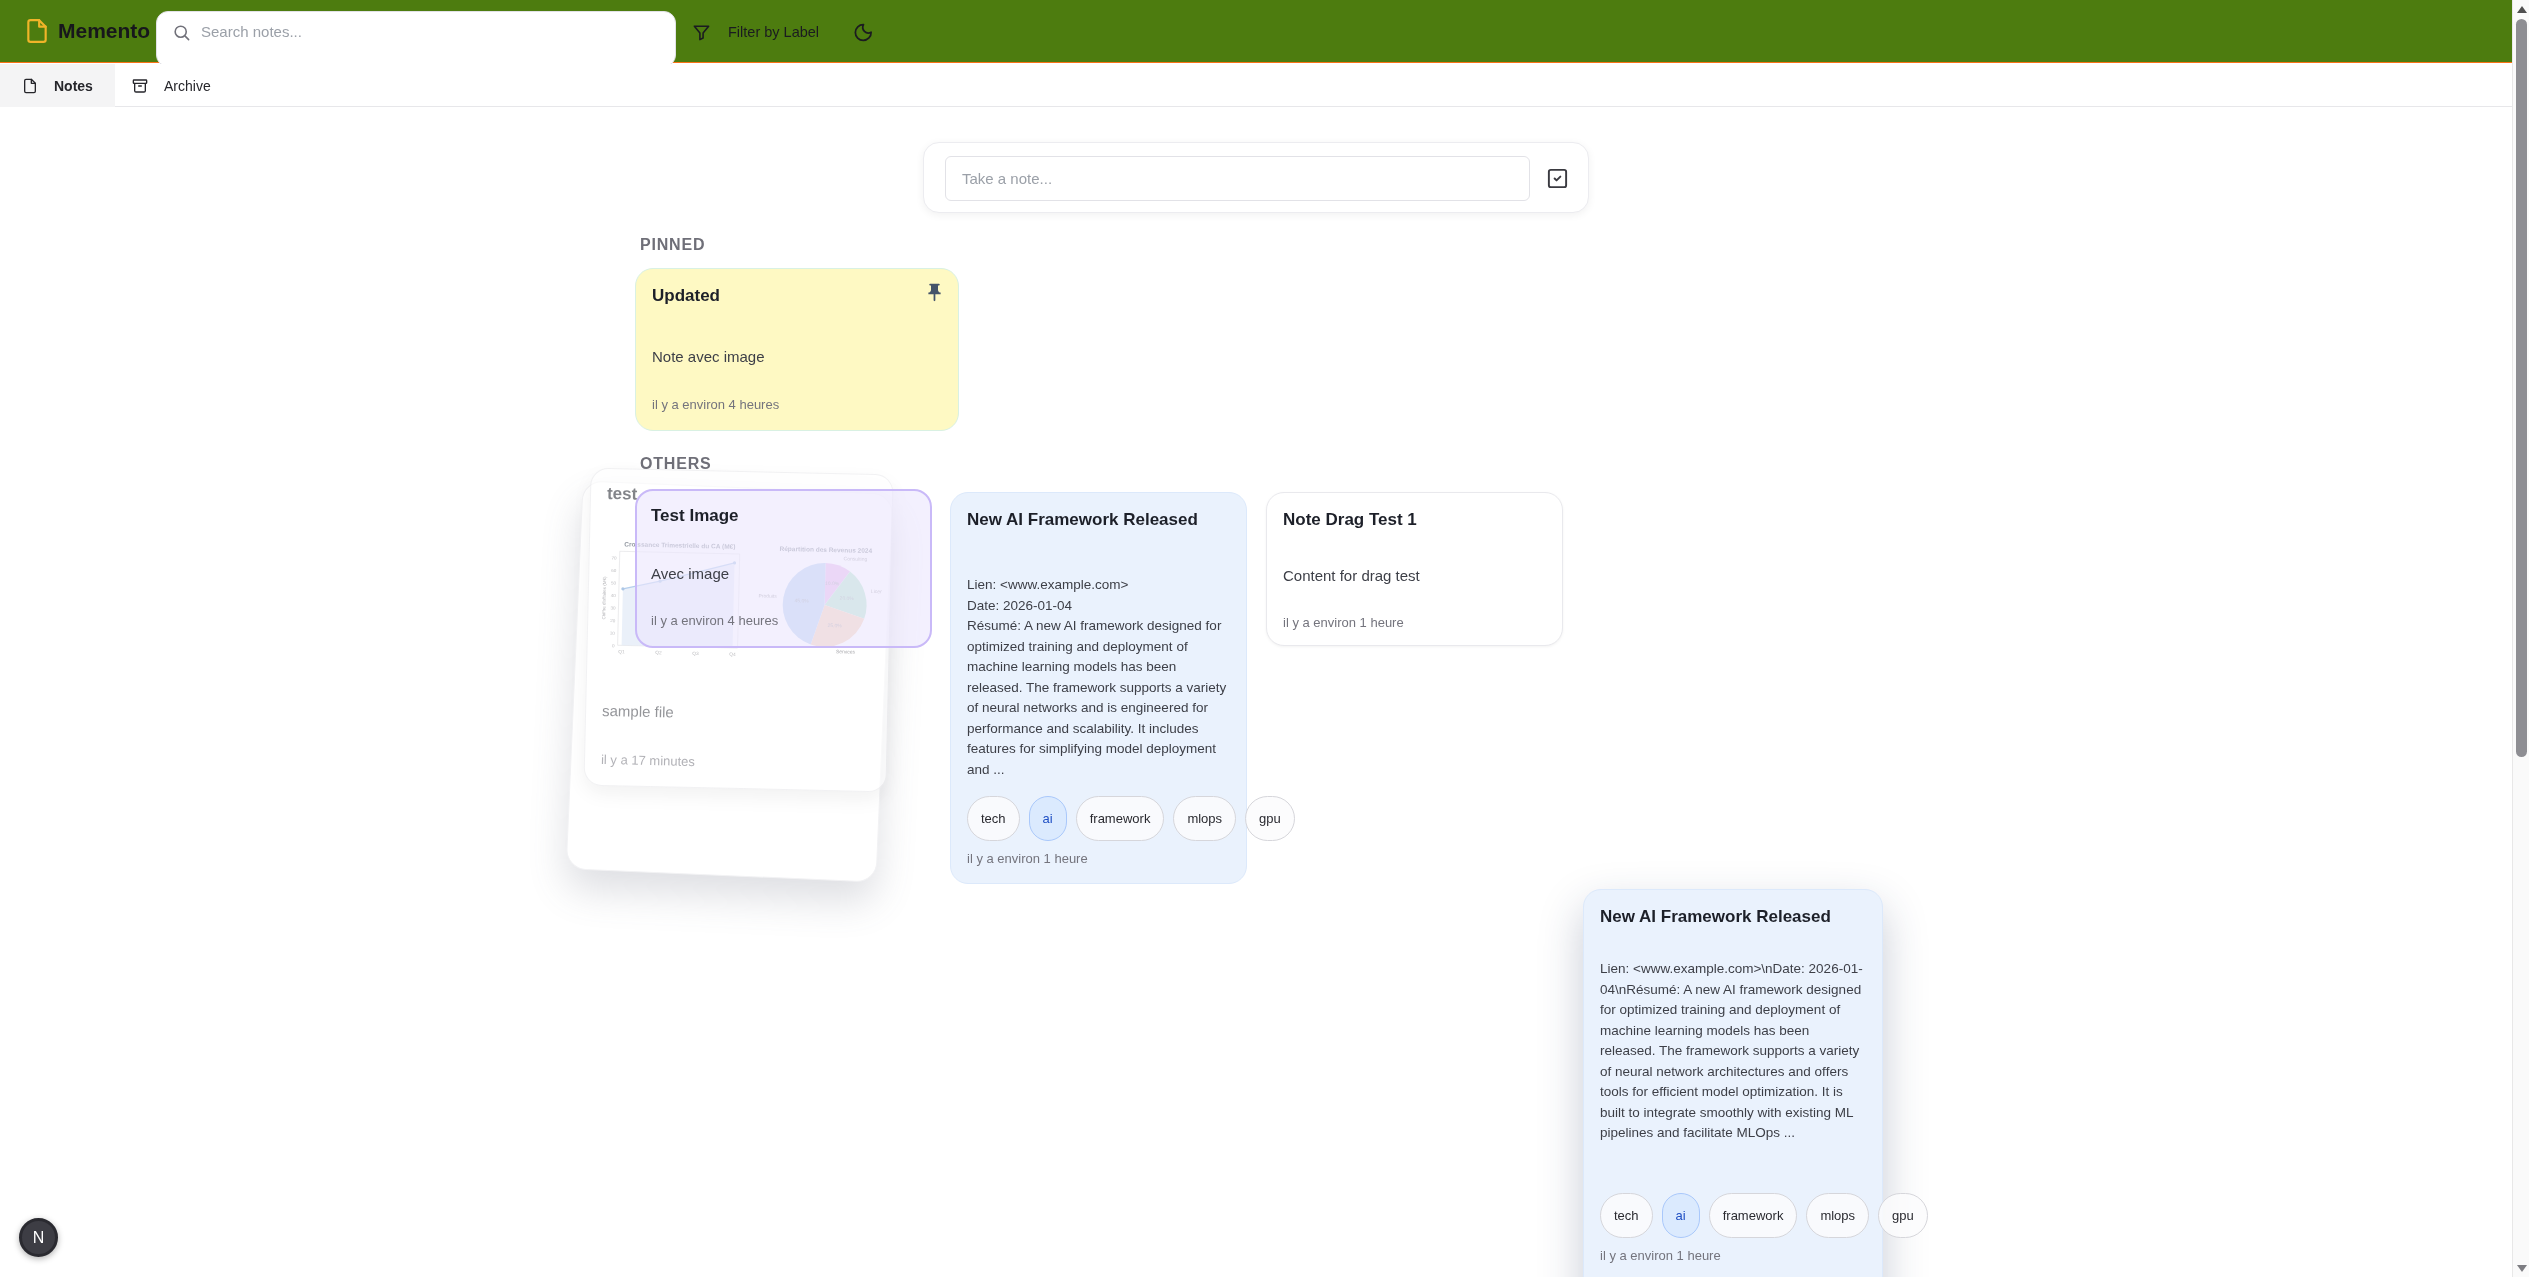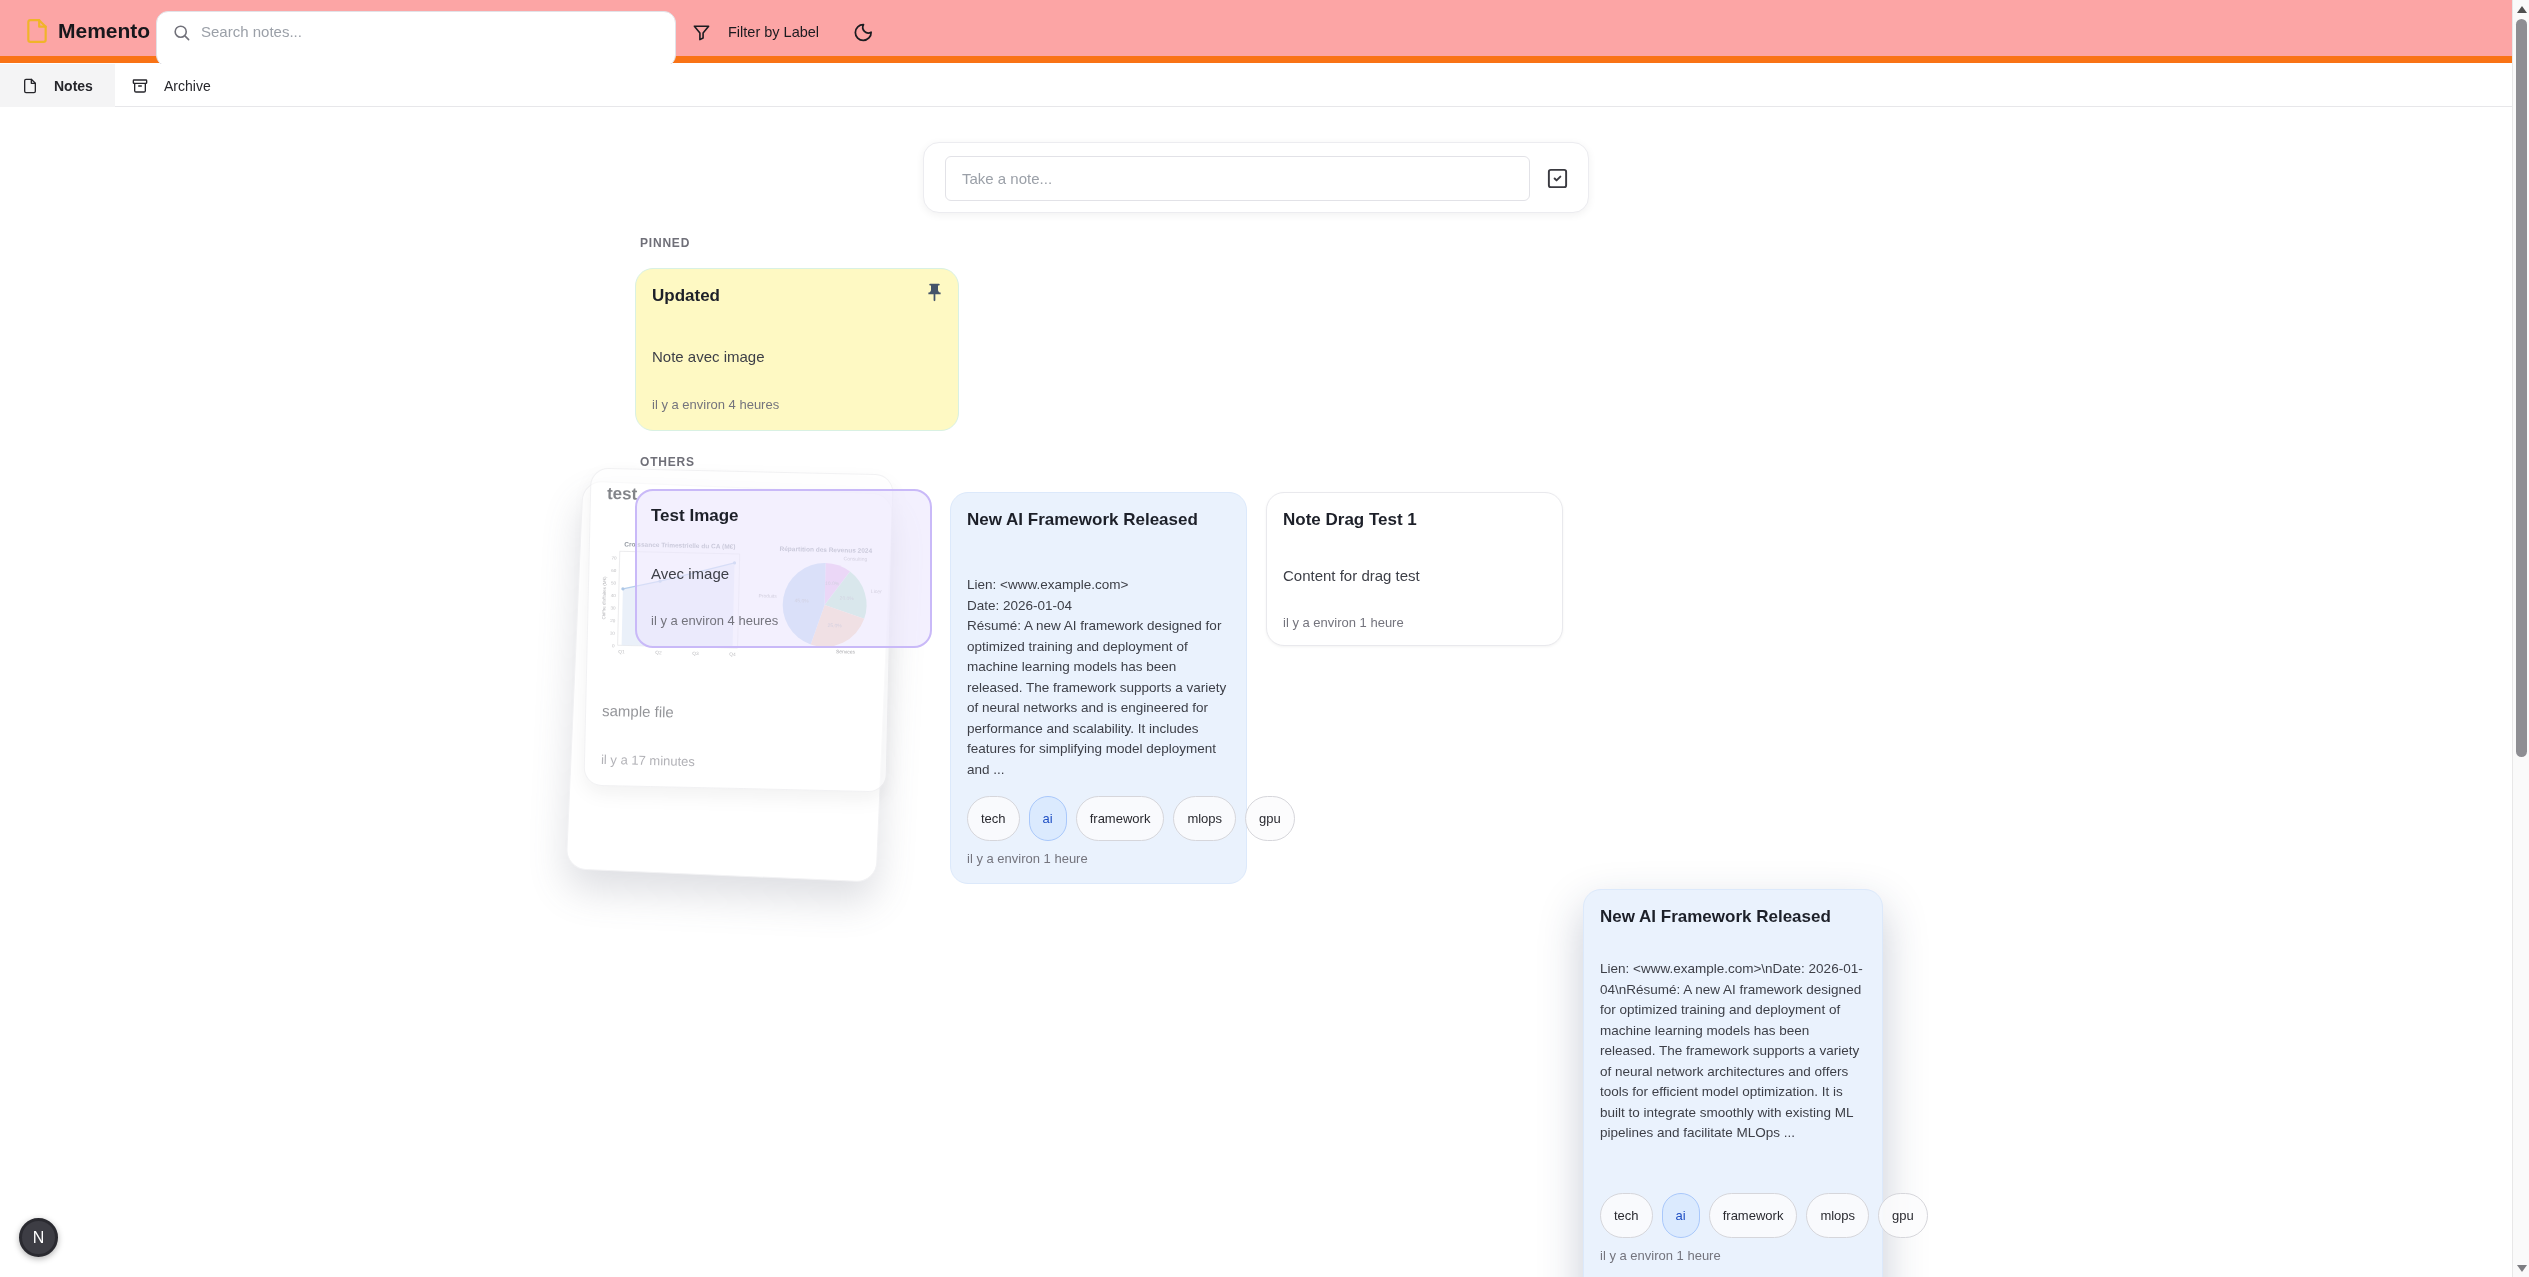--- a/index.html
+++ b/index.html
@@ -1,21 +1,21 @@
 <!DOCTYPE html>
 <html><head>
 <meta charset="utf-8">
 <style>
   *{box-sizing:border-box;margin:0;padding:0}
   html,body{width:2529px;height:1277px;overflow:hidden;background:#fff;
     font-family:"Liberation Sans",sans-serif;color:#1c1e26;}
   .stage{position:relative;width:2529px;height:1277px;overflow:hidden;background:#fff}
 
   
-  .header{position:absolute;left:0;top:0;width:2529px;height:63px;border-bottom:7px solid #f97316;background:#fca5a5}
+  .header{position:absolute;left:0;top:0;width:2529px;height:63px;border-bottom:1px solid #f97316;background:#4d7c0f}
   .logo-ic{position:absolute;left:24px;top:18px}
   .app-title{position:absolute;left:58px;top:19px;font-size:21px;font-weight:bold;color:#17171c}
   .searchbox{position:absolute;left:156px;top:11px;width:520px;height:56px;border:1px solid #e2e2e7;border-radius:12px;background:#fff}
   .searchbox svg{position:absolute;left:15px;top:11px}
   .searchbox input{position:absolute;left:44px;top:1px;width:460px;height:37px;border:none;outline:none;font-size:15px;color:#3f3f46;font-family:inherit;background:transparent}
   .searchbox input::placeholder{color:#9ba0a8}
   .filter-btn{position:absolute;left:692px;top:15px;height:34px;display:flex;align-items:center;gap:17px;cursor:pointer}
   .filter-btn span{font-size:14.5px;font-weight:500;color:#1b1b20}
   .moon-btn{position:absolute;left:849px;top:18px;width:28px;height:28px;display:flex;align-items:center;justify-content:center;cursor:pointer}
 
@@ -26,21 +26,21 @@
   .tab-notes{left:0}
   .tab-archive{left:110px}
 
   
   .composer{position:absolute;left:923px;top:142px;width:666px;height:71px;background:#fff;border:1px solid #ececf0;border-radius:16px;box-shadow:0 2px 8px rgba(0,0,0,.06)}
   .composer input{position:absolute;left:21px;top:13px;width:585px;height:45px;border:1px solid #e2e2e7;border-radius:6px;padding:0 16px;font-size:15px;color:#3f3f46;outline:none;font-family:inherit}
   .composer input::placeholder{color:#9ba0a8}
   .composer .check-btn{position:absolute;right:19px;top:24px;cursor:pointer}
 
   
-  .sec-label{position:absolute;font-size:12px;font-weight:bold;letter-spacing:.8px;color:#6f6f78;z-index:6}
+  .sec-label{position:absolute;font-size:16px;font-weight:bold;letter-spacing:.8px;color:#6f6f78;z-index:6}
 
   
   .note-card{position:absolute;border-radius:18px;border:1px solid transparent;padding:0}
   .nc-title{position:absolute;left:16px;top:16px;right:40px;font-size:17px;font-weight:bold;color:#1d2029;line-height:22px}
   .nc-content{position:absolute;left:16px;right:14px;font-size:15px;line-height:21px;color:#3d3f47;white-space:pre-line}
   .nc-content.small{font-size:13.5px;line-height:20.5px}
   .nc-time{position:absolute;left:16px;font-size:13px;color:#74747d}
   .pin-ic{position:absolute;right:13px;top:13px}
 
   .card-pinned{left:635px;top:268px;width:324px;height:163px;background:#fef9c3;border-color:#d9f1e3}

